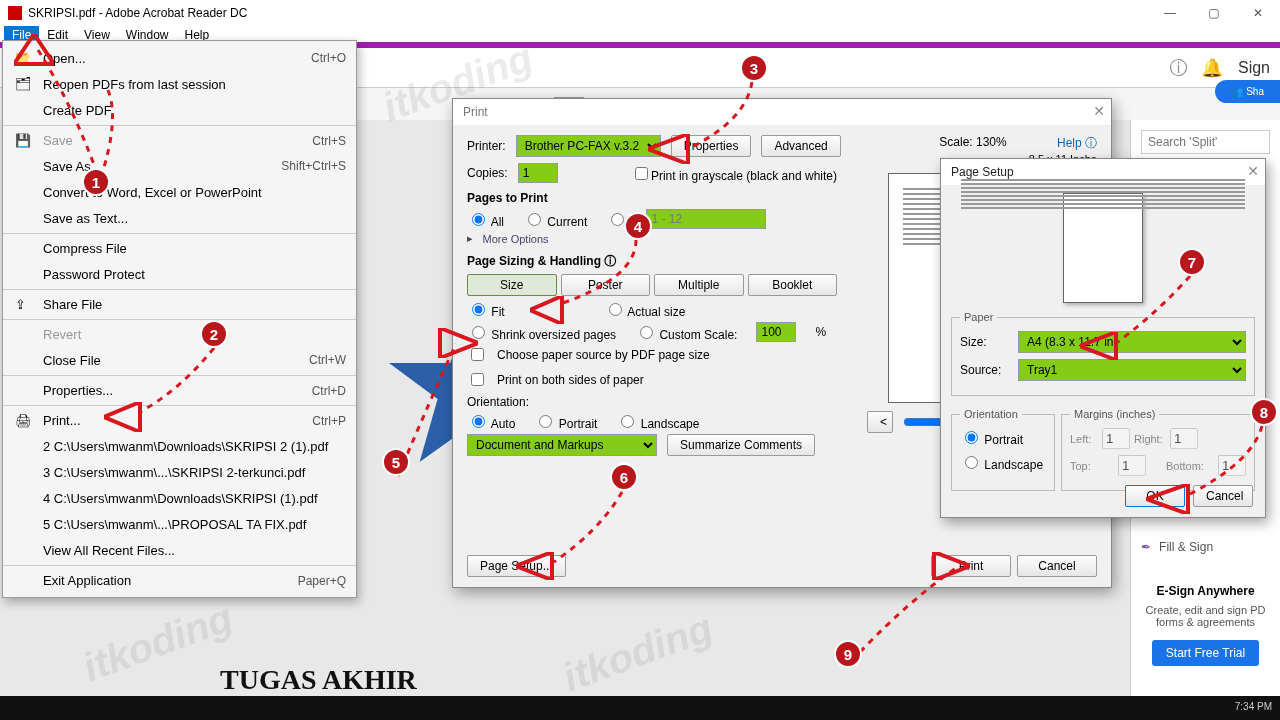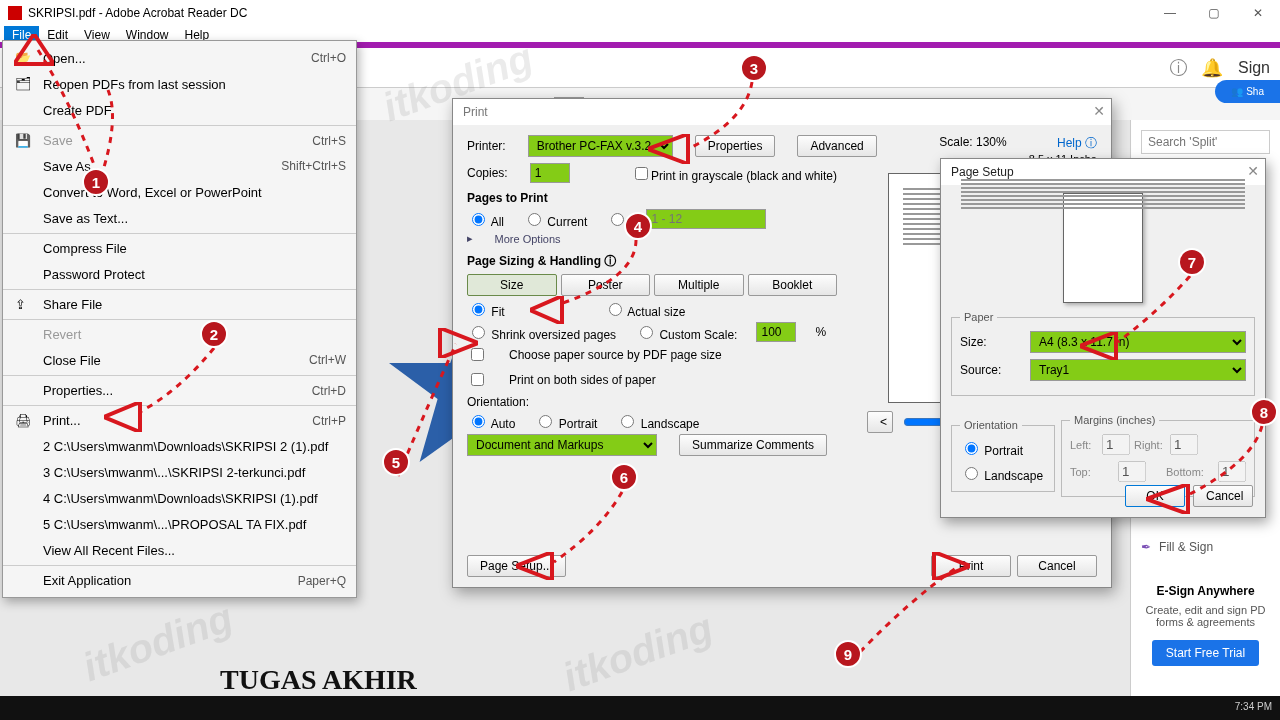--- a/index.html
+++ b/index.html
@@ -22,21 +22,21 @@
 .fm-row.sep { border-top: 1px solid #ccc; margin-top: 2px; padding-top: 2px; height: 28px; }
 .fm-row .shortcut { margin-left: auto; color: #555; font-size: 12px; }
 .fm-row.disabled { color: #999; }
 .fm-icon { position: absolute; left: 12px; width: 16px; height: 16px; }
 .print-dialog { position: absolute; left: 452px; top: 98px; width: 660px; height: 490px; background: #f0f0f0; border: 1px solid #888; box-shadow: 3px 5px 14px rgba(0,0,0,.35); z-index: 70; font-size: 12px; }
 .dlg-title { height: 26px; background: #fff; display: flex; align-items: center; padding: 0 10px; color: #777; font-size: 12px; position: relative; }
 .dlg-close { position: absolute; right: 6px; top: 4px; color: #888; font-size: 14px; }
 .dlg-body { padding: 10px 14px; display: flex; gap: 12px; }
 .dlg-left { width: 370px; }
 .dlg-right { flex: 1; text-align: center; }
-.row { display: flex; align-items: center; gap: 22px; margin-bottom: 6px; }
+.row { display: flex; align-items: center; gap: 10px; margin-bottom: 6px; }
 .lbl { font-size: 12px; }
 select, input[type=text] { font-size: 12px; padding: 2px 4px; border: 1px solid #999; background: #84cc16; }
 .btn { background: linear-gradient(#fdfdfd,#e6e6e6); border: 1px solid #999; padding: 3px 12px; font-size: 12px; border-radius: 2px; }
 .btn-row { display: flex; gap: 6px; }
 .seg { display: flex; gap: 4px; margin: 4px 0; }
 .seg .btn { flex: 1; text-align: center; }
 .seg .btn.active { background: #e0e8d8; border-color: #6a8a4a; }
 .group-title { font-weight: bold; margin: 8px 0 4px; }
 .radio-row { display: flex; gap: 19px; align-items: center; margin: 3px 0; }
 .help-link { position: absolute; right: 14px; top: 36px; color: #06c; font-size: 12px; }
@@ -331,21 +331,21 @@
     <legend>Paper</legend>
     <div class="row">
         <span style="width:48px;">Size:</span>
         <select style="flex:1;"><option>A4 (8.3 x 11.7 in)</option></select>
       </div>
     <div class="row">
         <span style="width:48px;">Source:</span>
         <select style="flex:1;"><option>Tray1</option></select>
       </div>
   </fieldset>
-  <div style="display:flex;gap:6px;margin:18px 10px;align-items:center;">
+  <div style="display:flex;gap:6px;margin:12px 10px;">
     <fieldset class="fieldset" style="flex:1;margin:0;">
       <legend>Orientation</legend>
       <div><label><input type="radio" name="pso" checked="" style=""> <span>Portrait</span></label></div>
       <div style="margin-top:6px;"><label><input type="radio" name="pso" style=""> <span>Landscape</span></label></div>
     </fieldset>
     <fieldset class="fieldset" style="flex:1.4;margin:0;">
       <legend>Margins (inches)</legend>
       <div class="row" style="gap:4px;font-size:11px;color:#888;">
         <span style="width:28px;">Left:</span>
           <input disabled="" style="width: 28px;" value="1">

